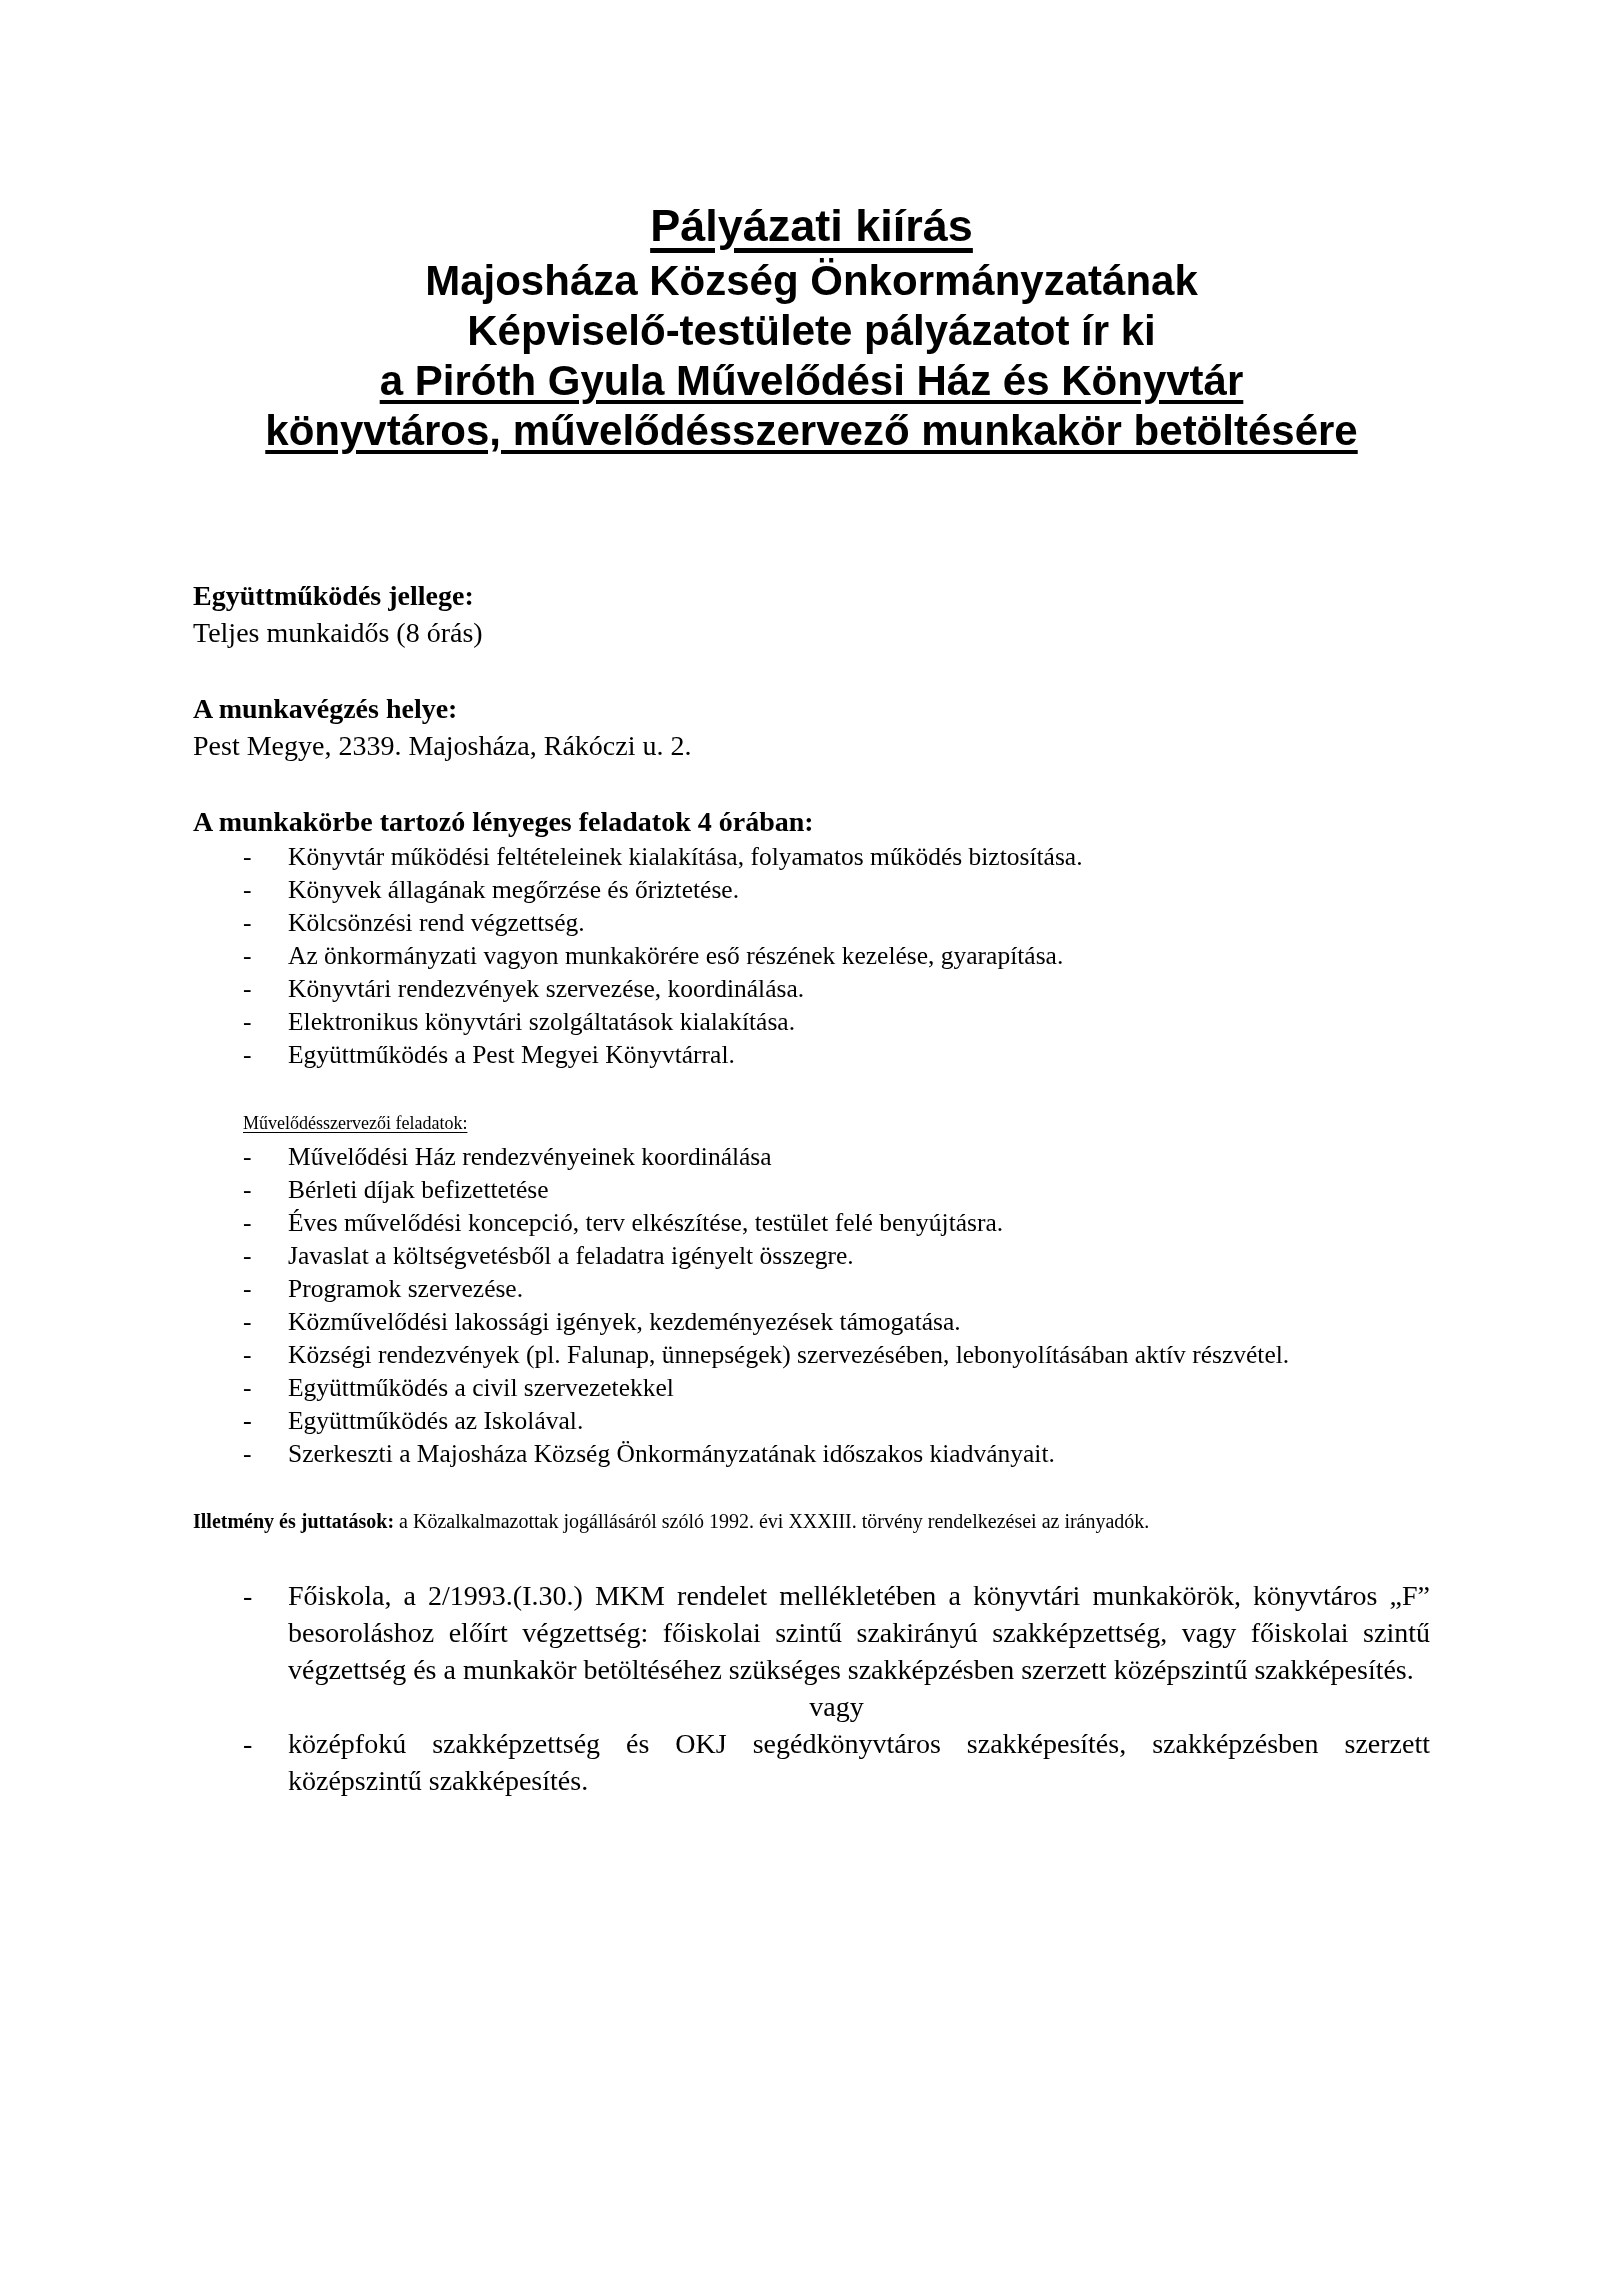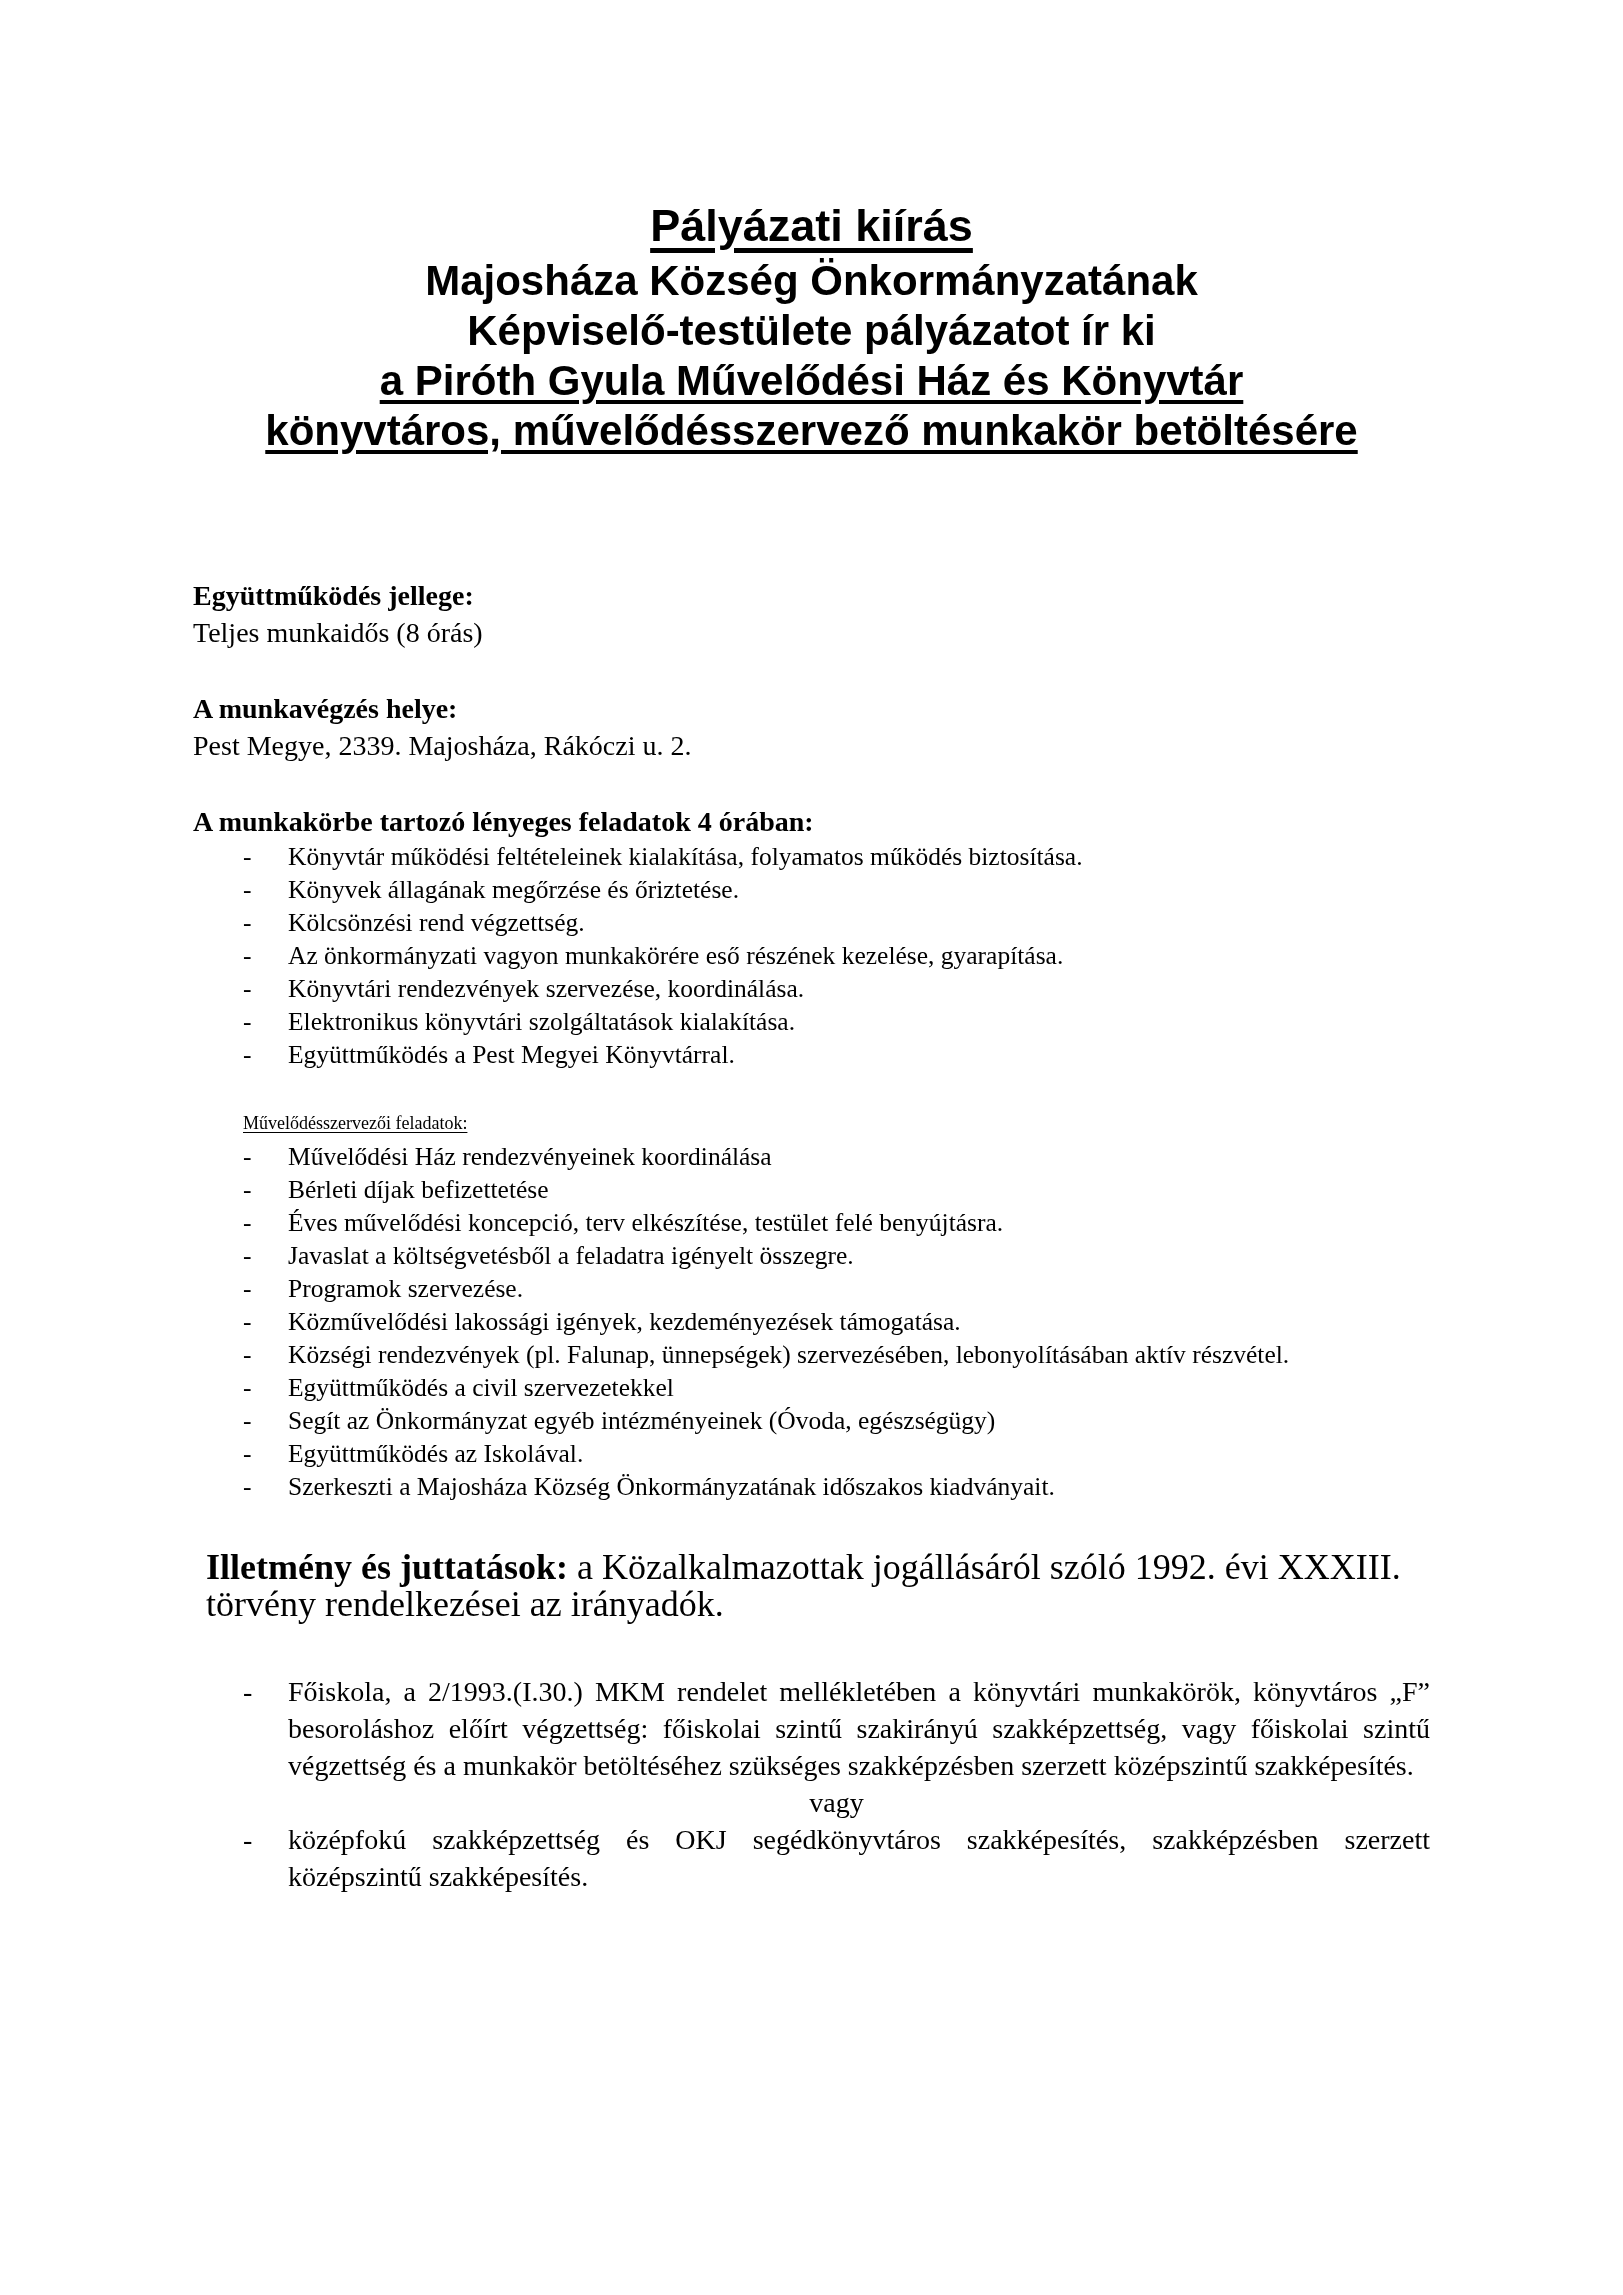--- a/index.html
+++ b/index.html
@@ -82,23 +82,23 @@
     }
     .subheading {
       margin: 0 0 0 50px;
       font-size: 18px;
       line-height: 33px;
       text-decoration: underline;
       text-decoration-thickness: 1.3px;
       text-underline-offset: 3.3px;
     }
     .para {
-      font-size: 36px;
-      line-height: 37px;
-      margin: 13px;
+      font-size: 20px;
+      line-height: 37px;
+      margin: 0;
     }
     .para b { font-weight: bold; }
 
     .cond-list {
       list-style: none;
       margin: 0;
       padding: 0;
       font-size: 28px;
       line-height: 37px;
     }
@@ -170,21 +170,21 @@
     <p class="subheading">Művelődésszervezői feladatok:</p>
     <ul class="task-list">
       <li><span class="dash">-</span><span>Művelődési Ház rendezvényeinek koordinálása</span></li>
       <li><span class="dash">-</span><span>Bérleti díjak befizettetése</span></li>
       <li><span class="dash">-</span><span>Éves művelődési koncepció, terv elkészítése, testület felé benyújtásra.</span></li>
       <li><span class="dash">-</span><span>Javaslat a költségvetésből a feladatra igényelt összegre.</span></li>
       <li><span class="dash">-</span><span>Programok szervezése.</span></li>
       <li><span class="dash">-</span><span>Közművelődési lakossági igények, kezdeményezések támogatása.</span></li>
       <li><span class="dash">-</span><span>Községi rendezvények (pl. Falunap, ünnepségek) szervezésében, lebonyolításában aktív részvétel.</span></li>
       <li><span class="dash">-</span><span>Együttműködés a civil szervezetekkel</span></li>
-      <li><span class="dash">-</span><span>Segít az Önkormányzat egyéb intézményeinek (Óvoda, egészségügy)</span></li>
+      <li><span class="dash">-</span></li>
       <li><span class="dash">-</span><span>Együttműködés az Iskolával.</span></li>
       <li><span class="dash">-</span><span>Szerkeszti a Majosháza Község Önkormányzatának időszakos kiadványait.</span></li>
     </ul>
   </div>
 
   <div class="gap-md" style="height:33px"></div>
 
   <p class="para"><b>Illetmény és juttatások:</b><span> a Közalkalmazottak jogállásáról szóló 1992. évi XXXIII. törvény rendelkezései az irányadók.</span></p>
 
   <div class="gap-md" style="height:37px"></div>

